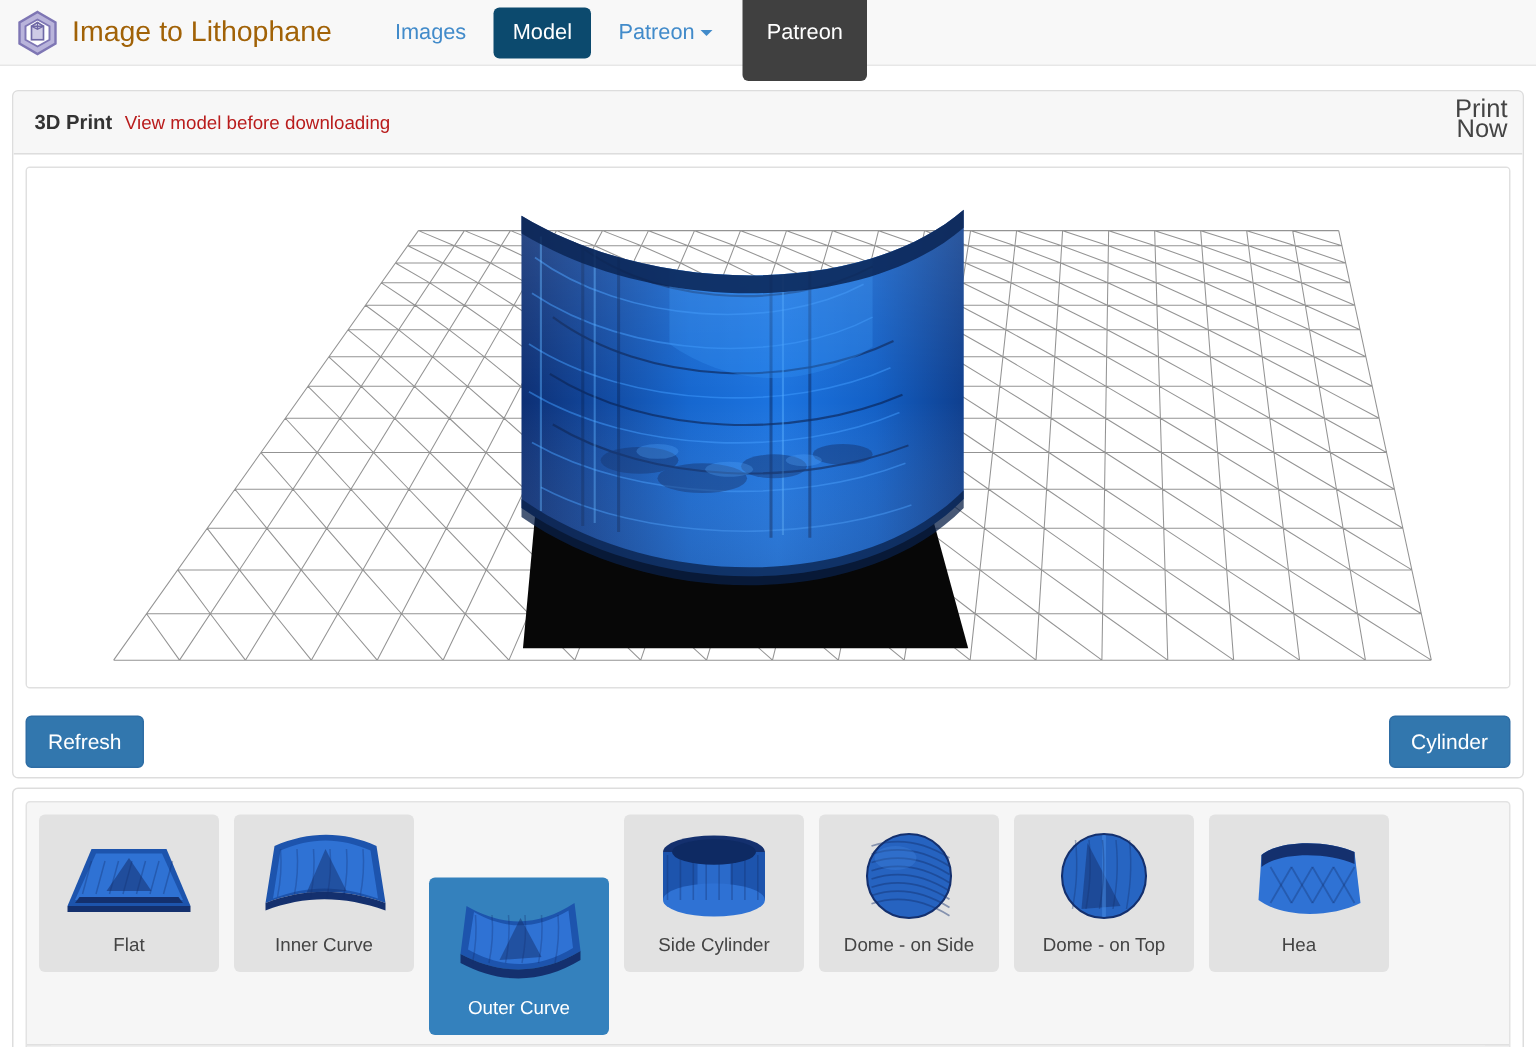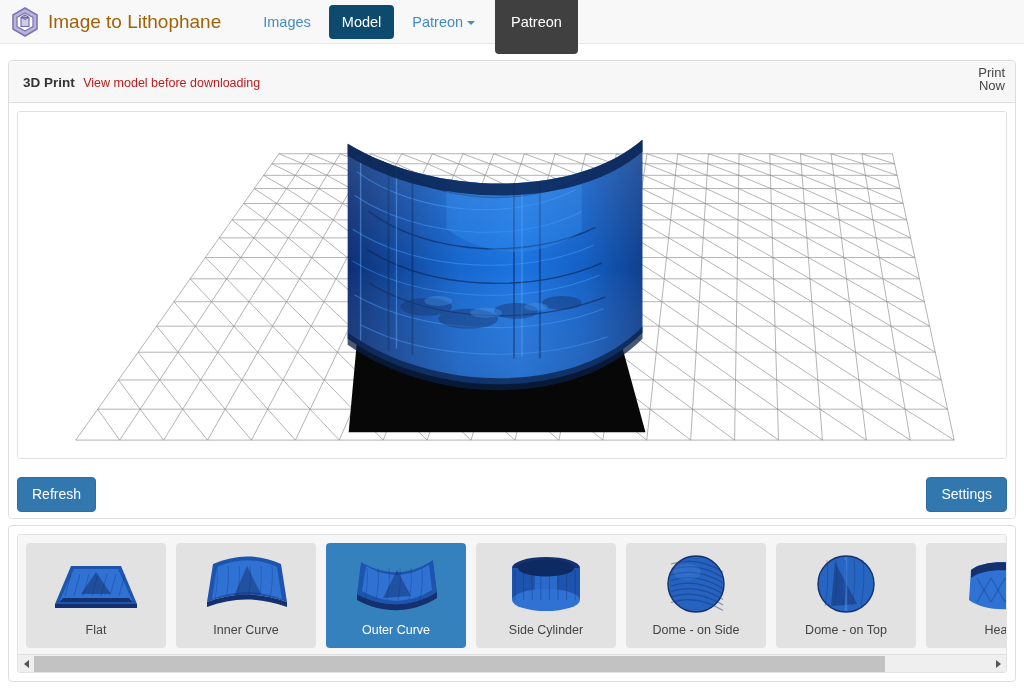--- a/index.html
+++ b/index.html
@@ -107,21 +107,21 @@
     color: #b91c1c;
     font-weight: normal;
     display: inline;
     margin-left: 4px;
   }
   .print-now {
     position: absolute;
     right: 10px;
     top: 5px;
     text-align: right;
-    font-size: 13px;
+    font-size: 17px;
     line-height: 13px;
     color: #444444;
     cursor: pointer;
     text-decoration: none;
   }
   .print-now span { display: block; }
 
   .panel-body {
     padding: 8px;
     background: #ffffff;
@@ -175,32 +175,32 @@
     overflow: hidden;
   }
   .strip-track {
     display: flex;
     gap: 10px;
     padding: 0 8px;
     margin-bottom: 6px;
   }
   .thumb {
     flex: 0 0 auto;
-    width: 140px;
+    width: 120px;
     height: 105px;
     background: #e2e2e2;
     border-radius: 4px;
     display: flex;
     flex-direction: column;
     align-items: center;
     justify-content: flex-start;
     cursor: pointer;
     overflow: hidden;
   }
-  .thumb.selected { background: #3481bd; }
+  .thumb.selected { background: #3481bd; margin-top: 42px; }
   .thumb-art {
     width: 110px;
     height: 76px;
     margin-top: 3px;
     display: block;
   }
   .thumb-label {
     font-size: 12.5px;
     color: #444444;
     text-align: center;
@@ -371,21 +371,21 @@
             <path d="M331,32 C420,86 560,86 627,28 L627,40 C560,98 420,98 331,44 Z" fill="#0b2554" opacity="0.85"></path>
 
             <path d="M331,222 C420,284 560,284 627,216 L627,228 C560,296 420,296 331,234 Z" fill="#0a2048" opacity="0.75"></path>
           </g>
         </svg>
       </div>
     </div>
 
     <div class="action-row">
       <button class="btn-primary">Refresh</button>
-      <button class="btn-primary">Settings</button>
+      <button class="btn-primary">Cylinder</button>
     </div>
   </div>
 
   <div class="strip-panel">
     <div class="strip-inner">
       <div class="strip-track" id="strip-track">
           <div class="thumb">
             <svg viewBox="0 0 110 76" class="thumb-art">
               <path d="M30,20 L80,20 L96,58 L14,58 Z" fill="#1d54ad"></path>
               <path d="M33,23 L77,23 L91,54 L19,54 Z" fill="#2f72d4"></path>

